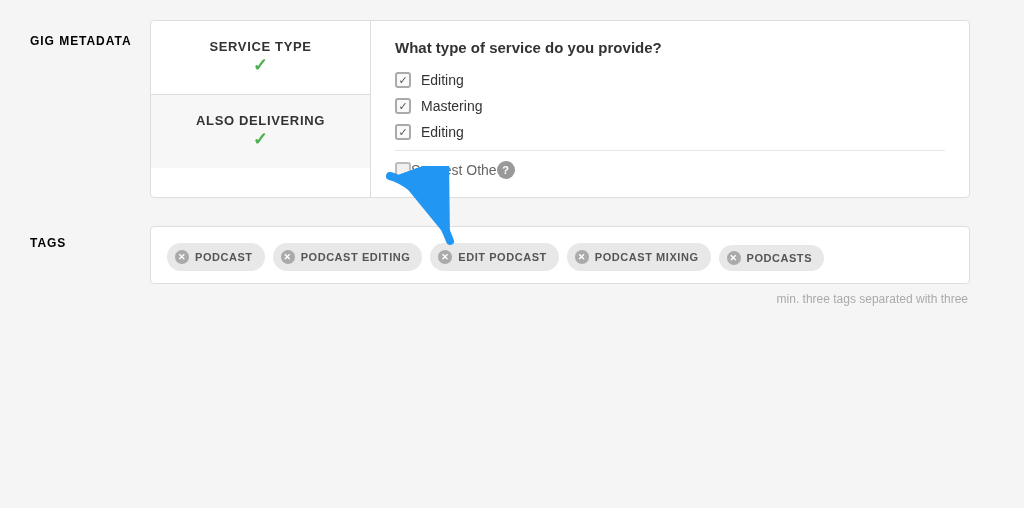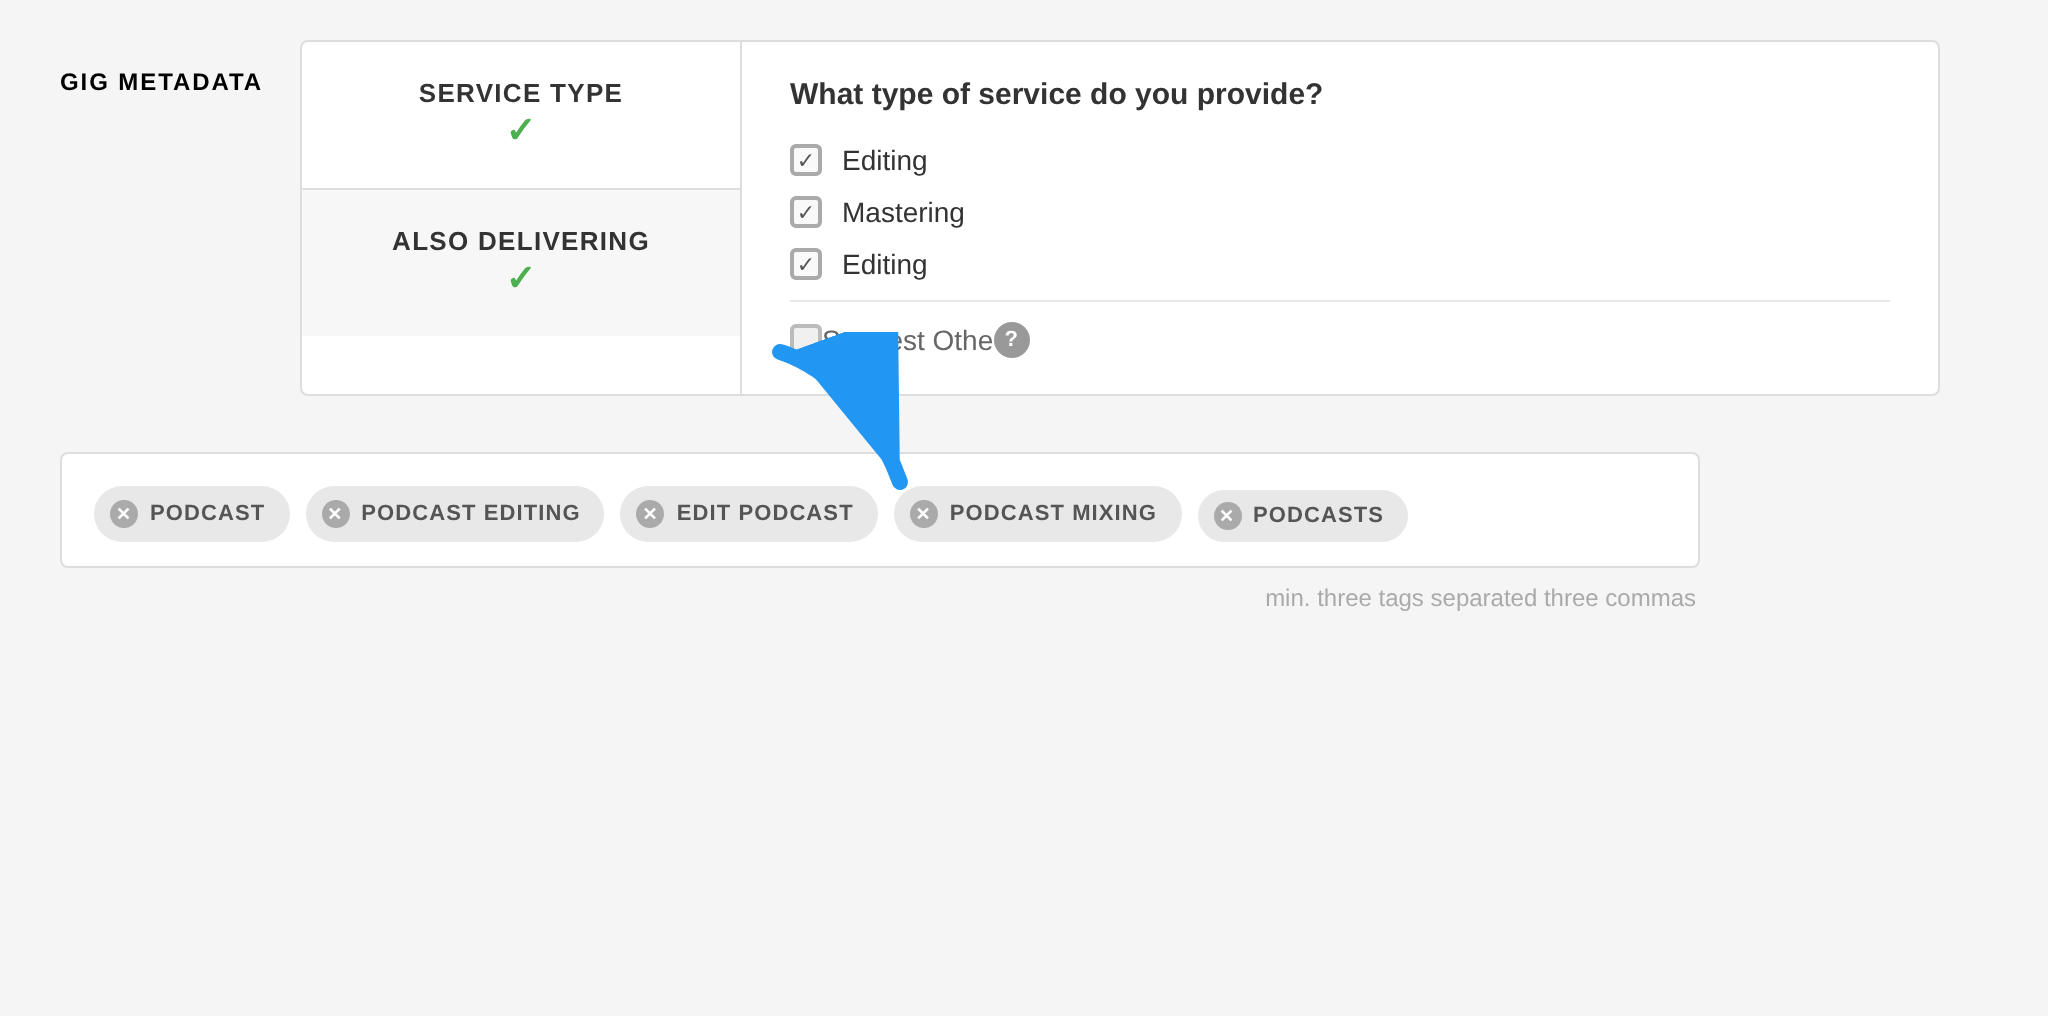--- a/index.html
+++ b/index.html
@@ -292,20 +292,21 @@
       <defs>
         <marker id="arrowhead" markerWidth="10" markerHeight="7" refX="10" refY="3.5" orient="auto">
           <polygon points="0 0, 10 3.5, 0 7" fill="#2196F3"></polygon>
         </marker>
       </defs>
       <path d="M 20 10 C 20 10, 60 20, 80 75" stroke="#2196F3" stroke-width="8" fill="none" stroke-linecap="round" marker-end="url(#arrowhead)"></path>
     </svg>
   </div>
 
   <div class="section" style="margin-top: 10px;">
+    <div class="section-label" style="padding-top: 10px;">TAGS</div>
 
     <div style="flex:1; max-width: 820px;">
       <div class="tags-panel">
         <div class="tags-container">
           <div class="tag-item">
             <div class="tag-remove">✕</div>
             <span>PODCAST</span>
           </div>
           <div class="tag-item">
             <div class="tag-remove">✕</div>
@@ -318,17 +319,17 @@
           <div class="tag-item">
             <div class="tag-remove">✕</div>
             <span>PODCAST MIXING</span>
           </div>
           <div class="tag-item" style="margin-top: 2px;">
             <div class="tag-remove">✕</div>
             <span>PODCASTS</span>
           </div>
         </div>
       </div>
-      <div class="tags-hint">min. three tags separated three commas</div>
+      <div class="tags-hint">min. three tags separated with three</div>
     </div>
   </div>
 
 </div>
 
 </body></html>

